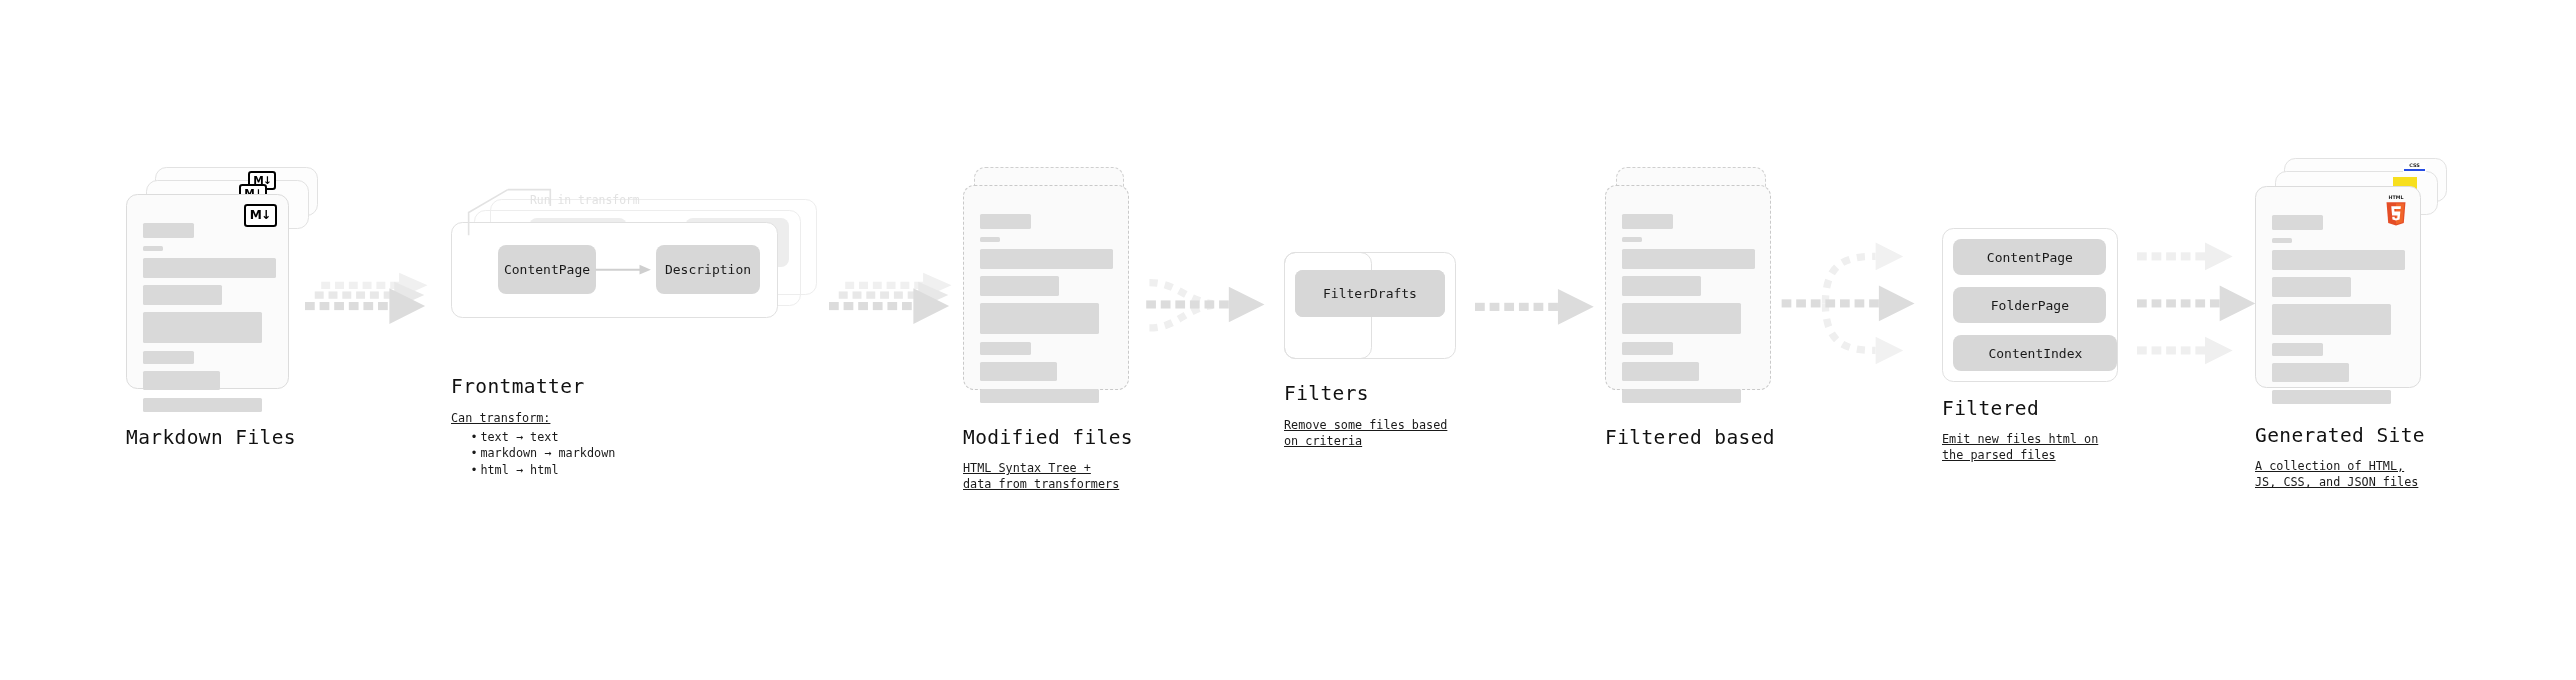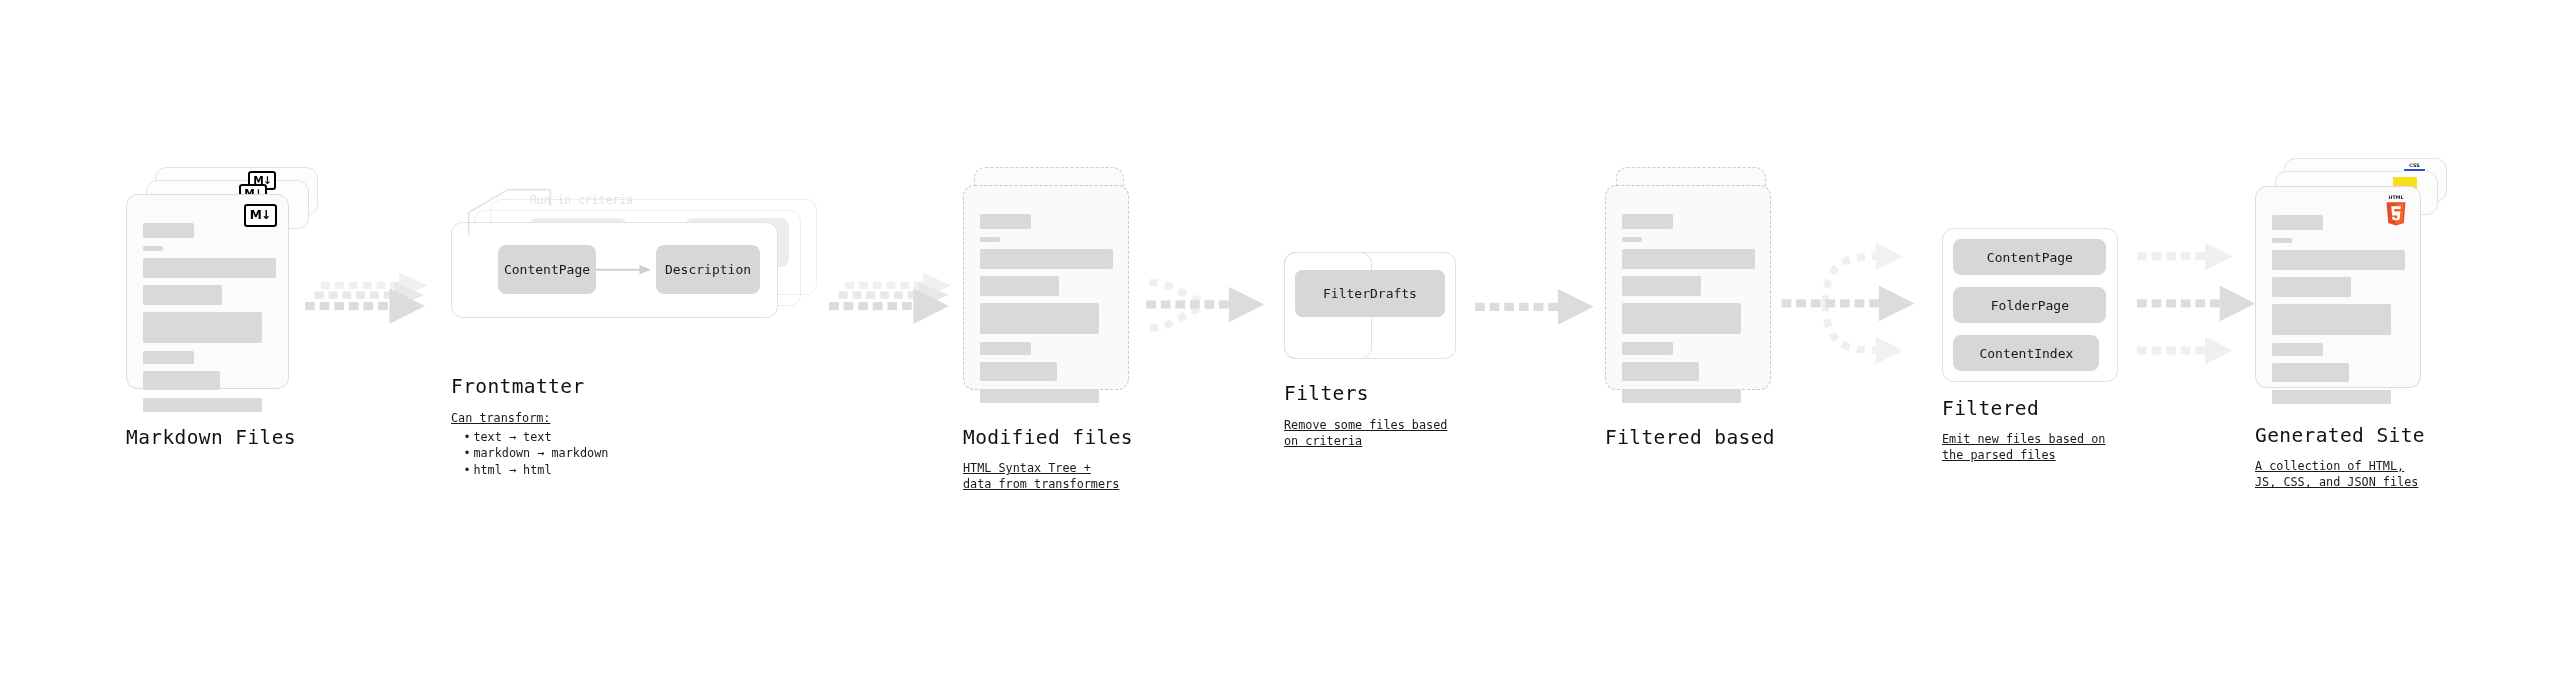--- a/index.html
+++ b/index.html
@@ -153,21 +153,21 @@
   }
   .bullets {
     position: absolute;
     font-size: 11.8px;
     line-height: 16.3px;
     color: #1a1a1a;
   }
   .bullets ul {
     margin: 0; padding: 0 0 0 11.4px; list-style: none;
   }
-  .bullets li { position: relative; }
+  .bullets li { position: relative; margin-left: 7px; }
   .bullets li::before {
     content: "\2022";
     position: absolute;
     left: -9.8px;
   }
   .parallel-note {
     position: absolute;
     font-size: 11.4px;
     color: #e2e2e2;
     white-space: nowrap;
@@ -265,21 +265,21 @@
       <line x1="2" y1="7" x2="58" y2="7" stroke="#cfcfcf" stroke-width="2.6"></line>
       <polygon points="56,1 70,7 56,13" fill="#cfcfcf"></polygon>
     </svg>
 
     <svg class="arrow-svg" style="left:16.3px; top:-11.4px; width:98px; height:49px;" viewBox="0 0 120 60">
       <polyline points="50,2 102,2 102,22" fill="none" stroke="#e2e2e2" stroke-width="2"></polyline>
       <polyline points="50,2 2,30 2,58" fill="none" stroke="#e2e2e2" stroke-width="2"></polyline>
     </svg>
   </div>
 
-  <div class="parallel-note" style="left:530px; top:193px;">Run in criteria</div>
+  <div class="parallel-note" style="left:530px; top:193px;">Run in transform</div>
 
   <div class="title" style="left:451px; top:375px;">Frontmatter</div>
 
   <div class="caption" style="left:451px; top:410px;">Can transform:</div>
 
   <div class="bullets" style="left:462px; top:429px;">
     <ul>
       <li>text → text</li>
       <li>markdown → markdown</li>
       <li>html → html</li>
@@ -406,25 +406,25 @@
         <rect x="92" y="83" width="12" height="10"></rect>
       <rect x="110" y="83" width="12" height="10"></rect>
       <polygon points="122,66 166,88 122,110"></polygon>
     </g>
   </svg>
 
   <div class="node" style="left:1942px; top:228px;">
     <div class="panel" style="left:0px; top:0px; width:176px; height:154px;"></div>
     <div class="pill" style="left:11.4px; top:11.4px; width:153px; height:36px;">ContentPage</div>
     <div class="pill" style="left:11.4px; top:59px; width:153px; height:36px;">FolderPage</div>
-    <div class="pill" style="left:11.4px; top:107px; width:146px; height:36px;">ContentIndex</div>
+    <div class="pill" style="left:11.4px; top:107px; width:164px; height:36px;">ContentIndex</div>
   </div>
 
   <div class="title" style="left:1942px; top:397px;">Filtered</div>
-  <div class="caption" style="left:1942px; top:431px;">Emit new files based on
+  <div class="caption" style="left:1942px; top:431px;">Emit new files html on
 the parsed files</div>
 
   <svg class="arrow-svg" style="left:2137px; top:232px; width:154px; height:142px;" viewBox="0 0 190 175">
     <g fill="#efefef">
       <rect x="0" y="25" width="12" height="10"></rect>
         <rect x="18" y="25" width="12" height="10"></rect>
       <rect x="36" y="25" width="12" height="10"></rect>
         <rect x="54" y="25" width="12" height="10"></rect>
       <rect x="72" y="25" width="12" height="10"></rect>
       <polygon points="84,13 118,30 84,47"></polygon>

